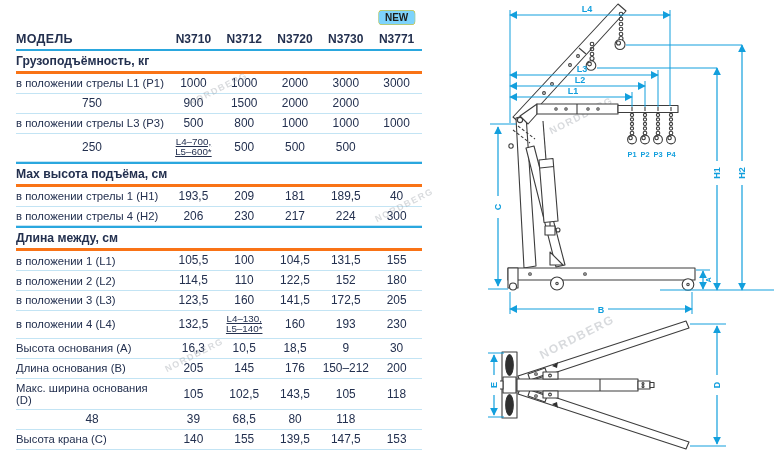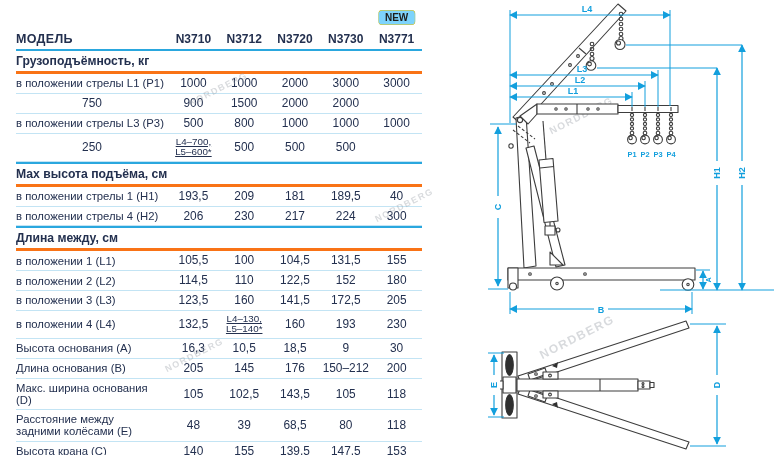--- a/index.html
+++ b/index.html
@@ -149,22 +149,20 @@
         </div>
         <div class="row data-row">
           <div class="cell label">Макс. ширина основания (D)</div>
           <div class="cell val">105</div>
           <div class="cell val">102,5</div>
           <div class="cell val">143,5</div>
           <div class="cell val">105</div>
           <div class="cell val">118</div>
         </div>
         <div class="row data-row">
-          <div class="cell label">Расстояние между
-задними колёсами (E)</div>
           <div class="cell val">48</div>
           <div class="cell val">39</div>
           <div class="cell val">68,5</div>
           <div class="cell val">80</div>
           <div class="cell val">118</div>
         </div>
         <div class="row data-row">
           <div class="cell label">Высота крана (C)</div>
           <div class="cell val">140</div>
           <div class="cell val">155</div>

